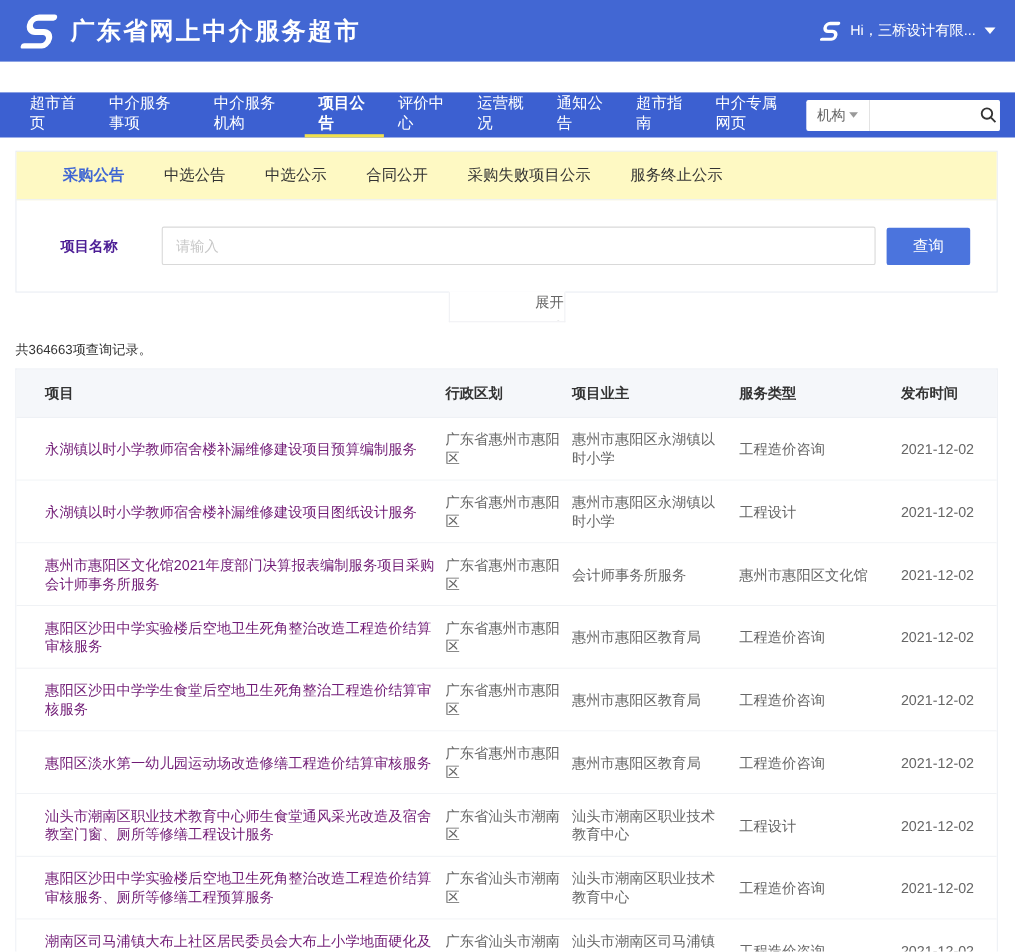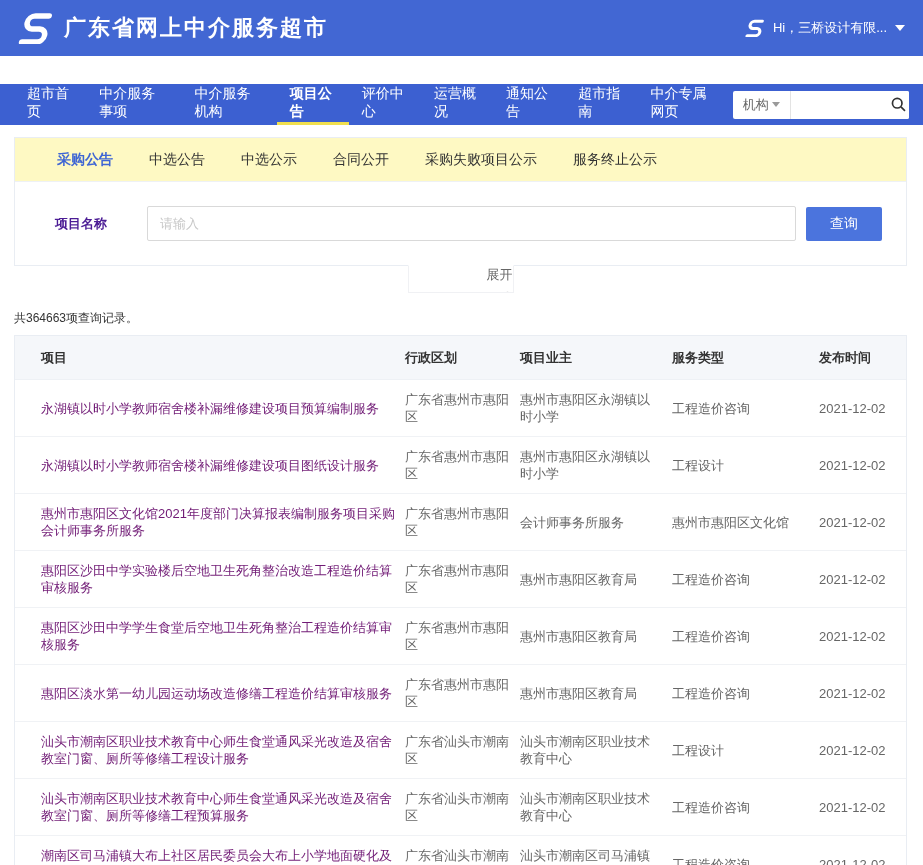--- a/index.html
+++ b/index.html
@@ -181,21 +181,21 @@
   <div class="t-row">
     <div></div>
     <div class="cell project">汕头市潮南区职业技术教育中心师生食堂通风采光改造及宿舍教室门窗、厕所等修缮工程设计服务</div>
     <div class="cell">广东省汕头市潮南区</div>
     <div class="cell">汕头市潮南区职业技术教育中心</div>
     <div class="cell">工程设计</div>
     <div class="cell">2021-12-02</div>
   </div>
   <div class="t-row">
     <div></div>
-    <div class="cell project">汕头市潮南区职业技术教育中心师生食堂通风采光改造及宿舍教室门窗、厕所等修缮工程预算服务</div>
+    <div class="cell project">惠阳区沙田中学实验楼后空地卫生死角整治改造工程造价结算审核服务、厕所等修缮工程预算服务</div>
     <div class="cell">广东省汕头市潮南区</div>
     <div class="cell">汕头市潮南区职业技术教育中心</div>
     <div class="cell">工程造价咨询</div>
     <div class="cell">2021-12-02</div>
   </div>
   <div class="t-row">
     <div></div>
     <div class="cell project">潮南区司马浦镇大布上社区居民委员会大布上小学地面硬化及排水系统建设项目预算服务</div>
     <div class="cell">广东省汕头市潮南区</div>
     <div class="cell">汕头市潮南区司马浦镇大布上居民委员会</div>

